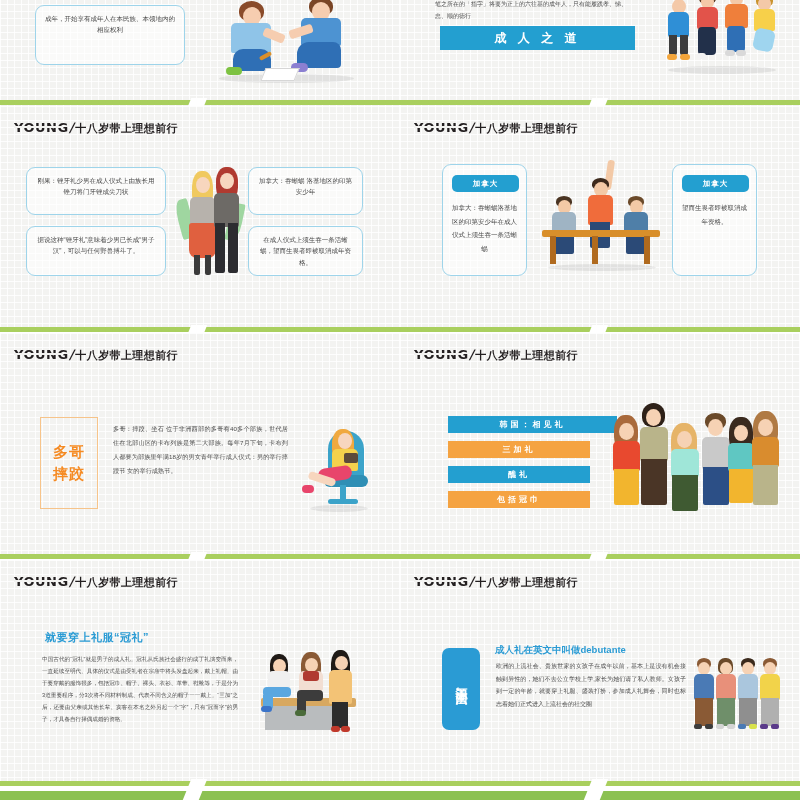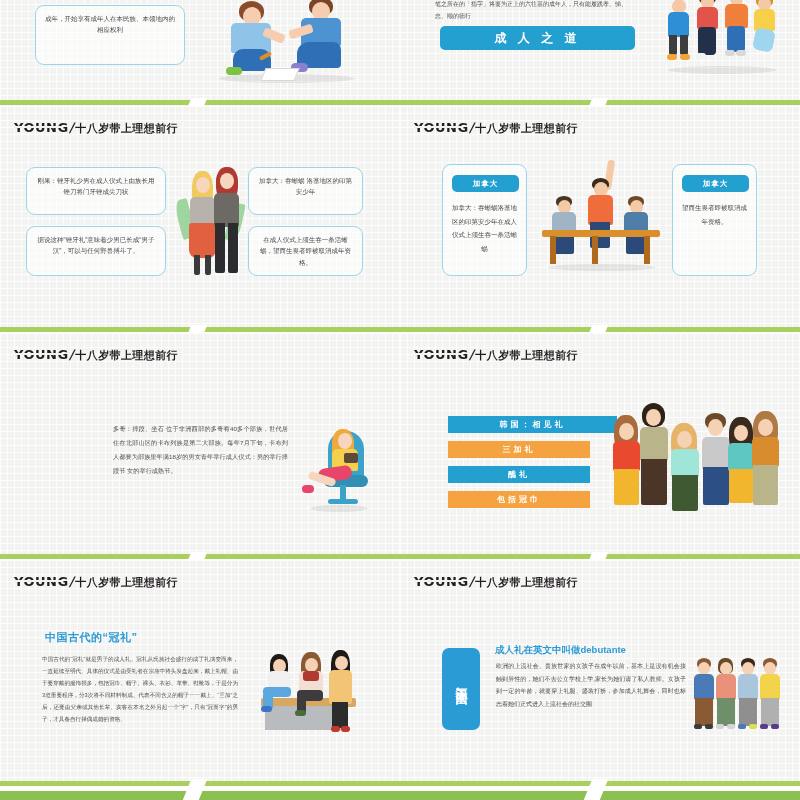--- a/index.html
+++ b/index.html
@@ -85,21 +85,21 @@
   .rbox p {
     font-size: 6.5px; line-height: 1.75;
     color: #4a4a4a; text-align: center;
     padding: 7px 8px;
   }
 
   
   .pill {
     position: absolute;
     background: #239fd0;
-    border-radius: 5px;
+    border-radius: 0;
     color: #fff; font-weight: bold;
     display: flex; align-items: center; justify-content: center;
     letter-spacing: 4px;
   }
   .bar {
     position: absolute;
     display: flex; align-items: center; justify-content: center;
     color: #fff; font-weight: bold; font-size: 8px;
     letter-spacing: 3px;
   }
@@ -301,20 +301,24 @@
     <div class="nick" style="left:186px;"></div>
     <div class="nick" style="left:587px;"></div>
   </div>
 
   <div class="slide" style="left:0;top:333px;">
     <div class="grid-bg"></div>
     <div class="slide-head">
       <span class="logo-young">YOUNG</span>
       <span class="logo-slash">/</span>
       <span class="logo-sub">十八岁带上理想前行</span>
+    </div>
+    <div style="position:absolute;left:40px;top:84px;width:58px;height:92px;border:1px solid #f7c48a;display:flex;flex-direction:column;align-items:center;justify-content:center;gap:3px;">
+      <span style="font-size:15px;font-weight:bold;color:#f58b24;letter-spacing:1px;">多哥</span>
+      <span style="font-size:15px;font-weight:bold;color:#f58b24;letter-spacing:1px;">摔跤</span>
     </div>
     <div class="body-txt l" style="left:113px;top:89px;width:175px;font-size:6.2px;line-height:2.25;text-align:justify;">多哥：摔跤、坐石 位于非洲西部的多哥有40多个部族，世代居住在北部山区的卡布列族是第二大部族。每年7月下旬，卡布列人都要为部族里年满18岁的男女青年举行成人仪式：男的举行摔跤节 女的举行成熟节。</div>
 
     <div class="ill" style="left:300px;top:88px;width:80px;height:92px;">
       <div class="shadow" style="left:10px;top:84px;width:58px;height:7px;"></div>
       <div style="position:absolute;left:28px;top:10px;width:36px;height:52px;background:#3ba3c9;border-radius:18px 18px 6px 6px;"></div>
       <div style="position:absolute;left:24px;top:54px;width:44px;height:12px;background:#2f8fb5;border-radius:6px;"></div>
       <div style="position:absolute;left:40px;top:64px;width:6px;height:16px;background:#3ba3c9;"></div>
       <div style="position:absolute;left:28px;top:78px;width:30px;height:5px;background:#3ba3c9;border-radius:3px;"></div>
       <div class="hair" style="left:32px;top:8px;width:22px;height:32px;background:#f0a93f;border-radius:45% 45% 35% 35%;"></div>
@@ -386,21 +390,21 @@
     <div class="nick" style="left:587px;"></div>
   </div>
 
   <div class="slide" style="left:0;top:560px;">
     <div class="grid-bg"></div>
     <div class="slide-head">
       <span class="logo-young">YOUNG</span>
       <span class="logo-slash">/</span>
       <span class="logo-sub">十八岁带上理想前行</span>
     </div>
-    <div style="position:absolute;left:45px;top:70px;font-size:11px;font-weight:bold;color:#2a9bd4;letter-spacing:.5px;">中国古代的“冠礼”</div>
+    <div style="position:absolute;left:45px;top:70px;font-size:11px;font-weight:bold;color:#2a9bd4;letter-spacing:.5px;">就要穿上礼服“冠礼”</div>
     <div class="body-txt" style="left:42px;top:93px;width:196px;font-size:5.6px;line-height:2.15;text-align:justify;">中国古代的“冠礼”就是男子的成人礼。冠礼从氏族社会盛行的成丁礼演变而来，一直延续至明代。具体的仪式是由受礼者在宗庙中将头发盘起来，戴上礼帽。由于要穿戴的服饰很多，包括冠巾、帽子、裸头、衣衫、革带、鞋靴等，于是分为3道重要程序，分3次将不同材料制成、代表不同含义的帽子一一戴上。“三加”之后，还要由父亲或其他长辈、宾客在本名之外另起一个“字”，只有“冠而字”的男子，才具备自行择偶成婚的资格。</div>
 
     <div class="ill" style="left:255px;top:90px;width:125px;height:90px;">
       <div style="position:absolute;left:6px;top:48px;width:95px;height:9px;background:#d8a860;border-radius:2px;"></div>
       <div style="position:absolute;left:10px;top:56px;width:82px;height:24px;background:#b9bcbe;"></div>
       <div class="person" style="left:8px;bottom:30px;width:34px;height:56px;">
         <div class="hair" style="left:7px;top:0;width:18px;height:22px;background:#1f1a16;border-radius:45% 45% 30% 30%;"></div>
         <div class="head" style="left:10px;top:5px;width:13px;height:14px;background:#f6d2b4;"></div>
         <div class="torso" style="left:5px;top:17px;width:22px;height:18px;background:#f0f0f0;"></div>
         <div class="leg" style="left:0px;top:33px;width:28px;height:10px;background:#5aa7e0;border-radius:4px;"></div>

